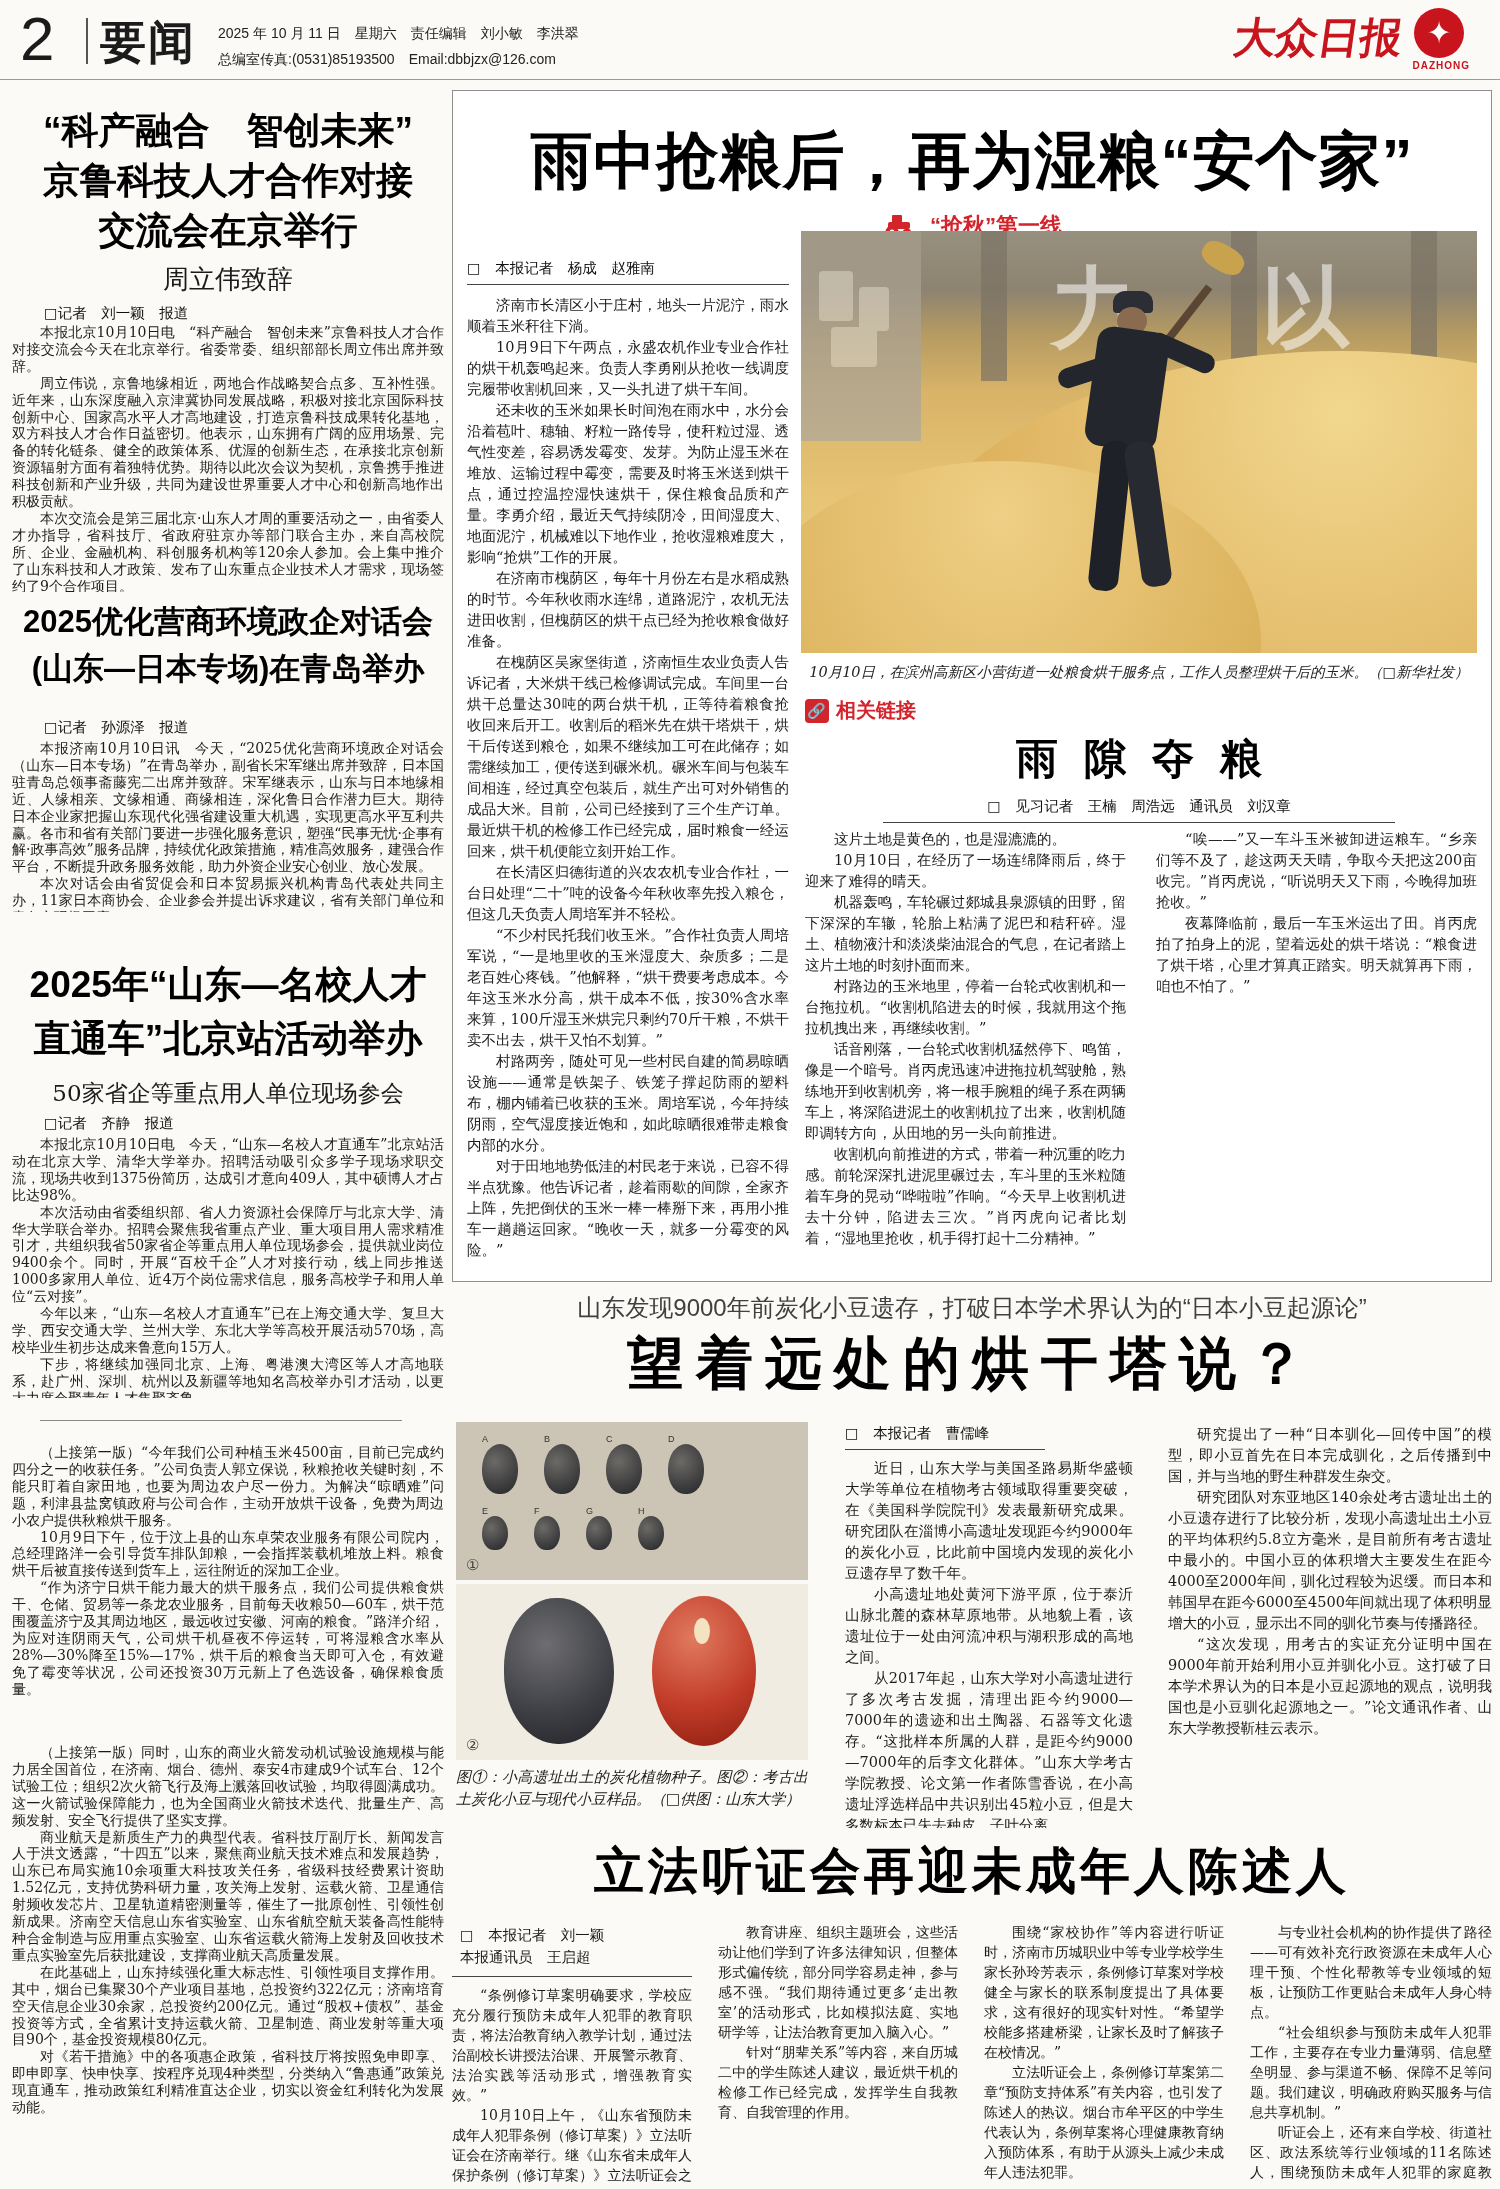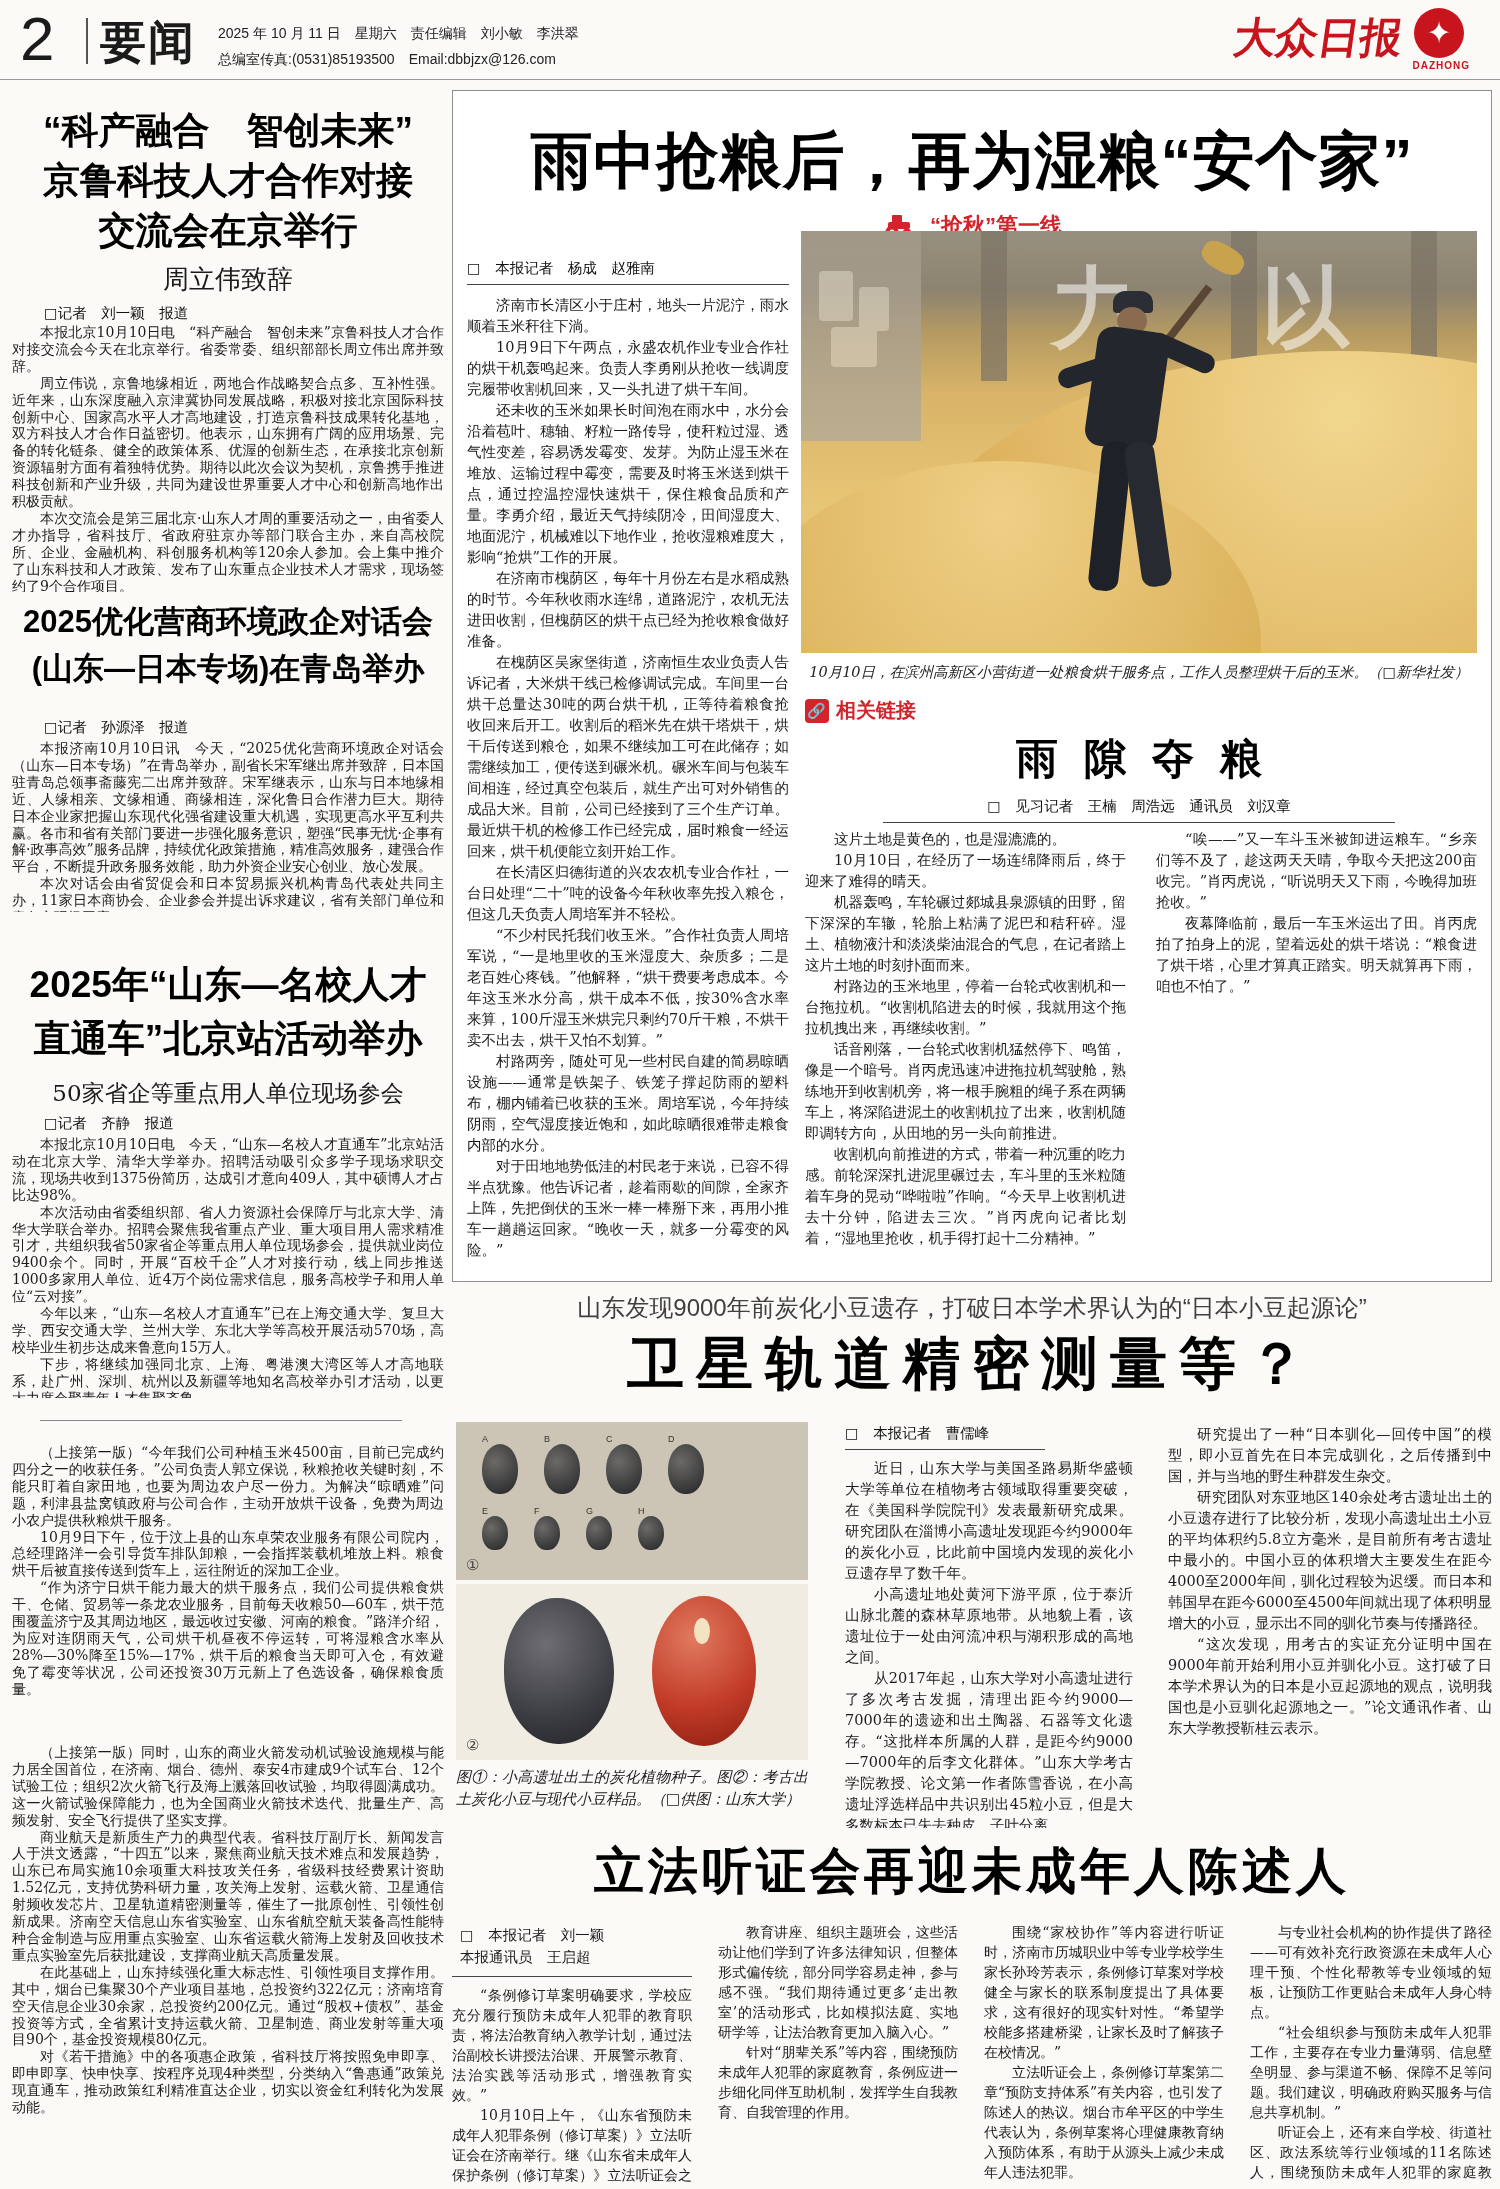--- a/index.html
+++ b/index.html
@@ -212,21 +212,21 @@
         <p>机器轰鸣，车轮碾过郯城县泉源镇的田野，留下深深的车辙，轮胎上粘满了泥巴和秸秆碎。湿土、植物液汁和淡淡柴油混合的气息，在记者踏上这片土地的时刻扑面而来。</p>
         <p>村路边的玉米地里，停着一台轮式收割机和一台拖拉机。“收割机陷进去的时候，我就用这个拖拉机拽出来，再继续收割。”</p>
         <p>话音刚落，一台轮式收割机猛然停下、鸣笛，像是一个暗号。肖丙虎迅速冲进拖拉机驾驶舱，熟练地开到收割机旁，将一根手腕粗的绳子系在两辆车上，将深陷进泥土的收割机拉了出来，收割机随即调转方向，从田地的另一头向前推进。</p>
         <p>收割机向前推进的方式，带着一种沉重的吃力感。前轮深深扎进泥里碾过去，车斗里的玉米粒随着车身的晃动“哗啦啦”作响。“今天早上收割机进去十分钟，陷进去三次。”肖丙虎向记者比划着，“湿地里抢收，机手得打起十二分精神。”</p>
         <p>“唉——”又一车斗玉米被卸进运粮车。“乡亲们等不及了，趁这两天天晴，争取今天把这200亩收完。”肖丙虎说，“听说明天又下雨，今晚得加班抢收。”</p>
         <p>夜幕降临前，最后一车玉米运出了田。肖丙虎拍了拍身上的泥，望着远处的烘干塔说：“粮食进了烘干塔，心里才算真正踏实。明天就算再下雨，咱也不怕了。”</p>
       </div>
   </div>
 
   <div class="abs az-sub">山东发现9000年前炭化小豆遗存，打破日本学术界认为的“日本小豆起源论”</div>
-  <h1 class="abs az-head">卫星轨道精密测量等？</h1>
+  <h1 class="abs az-head">望着远处的烘干塔说？</h1>
 
   <div class="abs az-fig">
     <div class="panel1">
       <div class="seed-row">
           <div class="seed-wrap">
             <span class="seed-label">A</span>
             <div class="seed"></div>
           </div>
           <div class="seed-wrap">
             <span class="seed-label">B</span>
@@ -290,21 +290,21 @@
       <div>□　本报记者　刘一颖</div>
       <div>本报通讯员　王启超</div>
     </div>
     <div class="body15" style="font-size:14px;line-height:20px;">
         <p>“条例修订草案明确要求，学校应充分履行预防未成年人犯罪的教育职责，将法治教育纳入教学计划，通过法治副校长讲授法治课、开展警示教育、法治实践等活动形式，增强教育实效。”</p>
         <p>10月10日上午，《山东省预防未成年人犯罪条例（修订草案）》立法听证会在济南举行。继《山东省未成年人保护条例（修订草案）》立法听证会之后，一批未成年人再次走上听证席，围绕自己的切身感受提出建议。</p>
       </div>
   </div>
   <div class="abs hr-col body15" style="left:718px;width:240px;font-size:14px;line-height:20px;">
       <p>教育讲座、组织主题班会，这些活动让他们学到了许多法律知识，但整体形式偏传统，部分同学容易走神，参与感不强。“我们期待通过更多‘走出教室’的活动形式，比如模拟法庭、实地研学等，让法治教育更加入脑入心。”</p>
-      <p>针对“朋辈关系”等内容，围绕预防未成年人犯罪的家庭教育，条例应进一步细化同伴互助机制，发挥学生自我教育、自我管理的作用。</p>
+      <p>针对“朋辈关系”等内容，来自历城二中的学生陈述人建议，最近烘干机的检修工作已经完成，发挥学生自我教育、自我管理的作用。</p>
     </div>
   <div class="abs hr-col body15" style="left:984px;width:240px;font-size:14px;line-height:20px;">
       <p>围绕“家校协作”等内容进行听证时，济南市历城职业中等专业学校学生家长孙玲芳表示，条例修订草案对学校健全与家长的联系制度提出了具体要求，这有很好的现实针对性。“希望学校能多搭建桥梁，让家长及时了解孩子在校情况。”</p>
       <p>立法听证会上，条例修订草案第二章“预防支持体系”有关内容，也引发了陈述人的热议。烟台市牟平区的中学生代表认为，条例草案将心理健康教育纳入预防体系，有助于从源头上减少未成年人违法犯罪。</p>
     </div>
   <div class="abs hr-col body15" style="left:1250px;width:242px;font-size:14px;line-height:20px;">
       <p>与专业社会机构的协作提供了路径——可有效补充行政资源在未成年人心理干预、个性化帮教等专业领域的短板，让预防工作更贴合未成年人身心特点。</p>
       <p>“社会组织参与预防未成年人犯罪工作，主要存在专业力量薄弱、信息壁垒明显、参与渠道不畅、保障不足等问题。我们建议，明确政府购买服务与信息共享机制。”</p>
       <p>听证会上，还有来自学校、街道社区、政法系统等行业领域的11名陈述人，围绕预防未成年人犯罪的家庭教育、学校教育、网络保护等提出意见建议。</p>
     </div>

